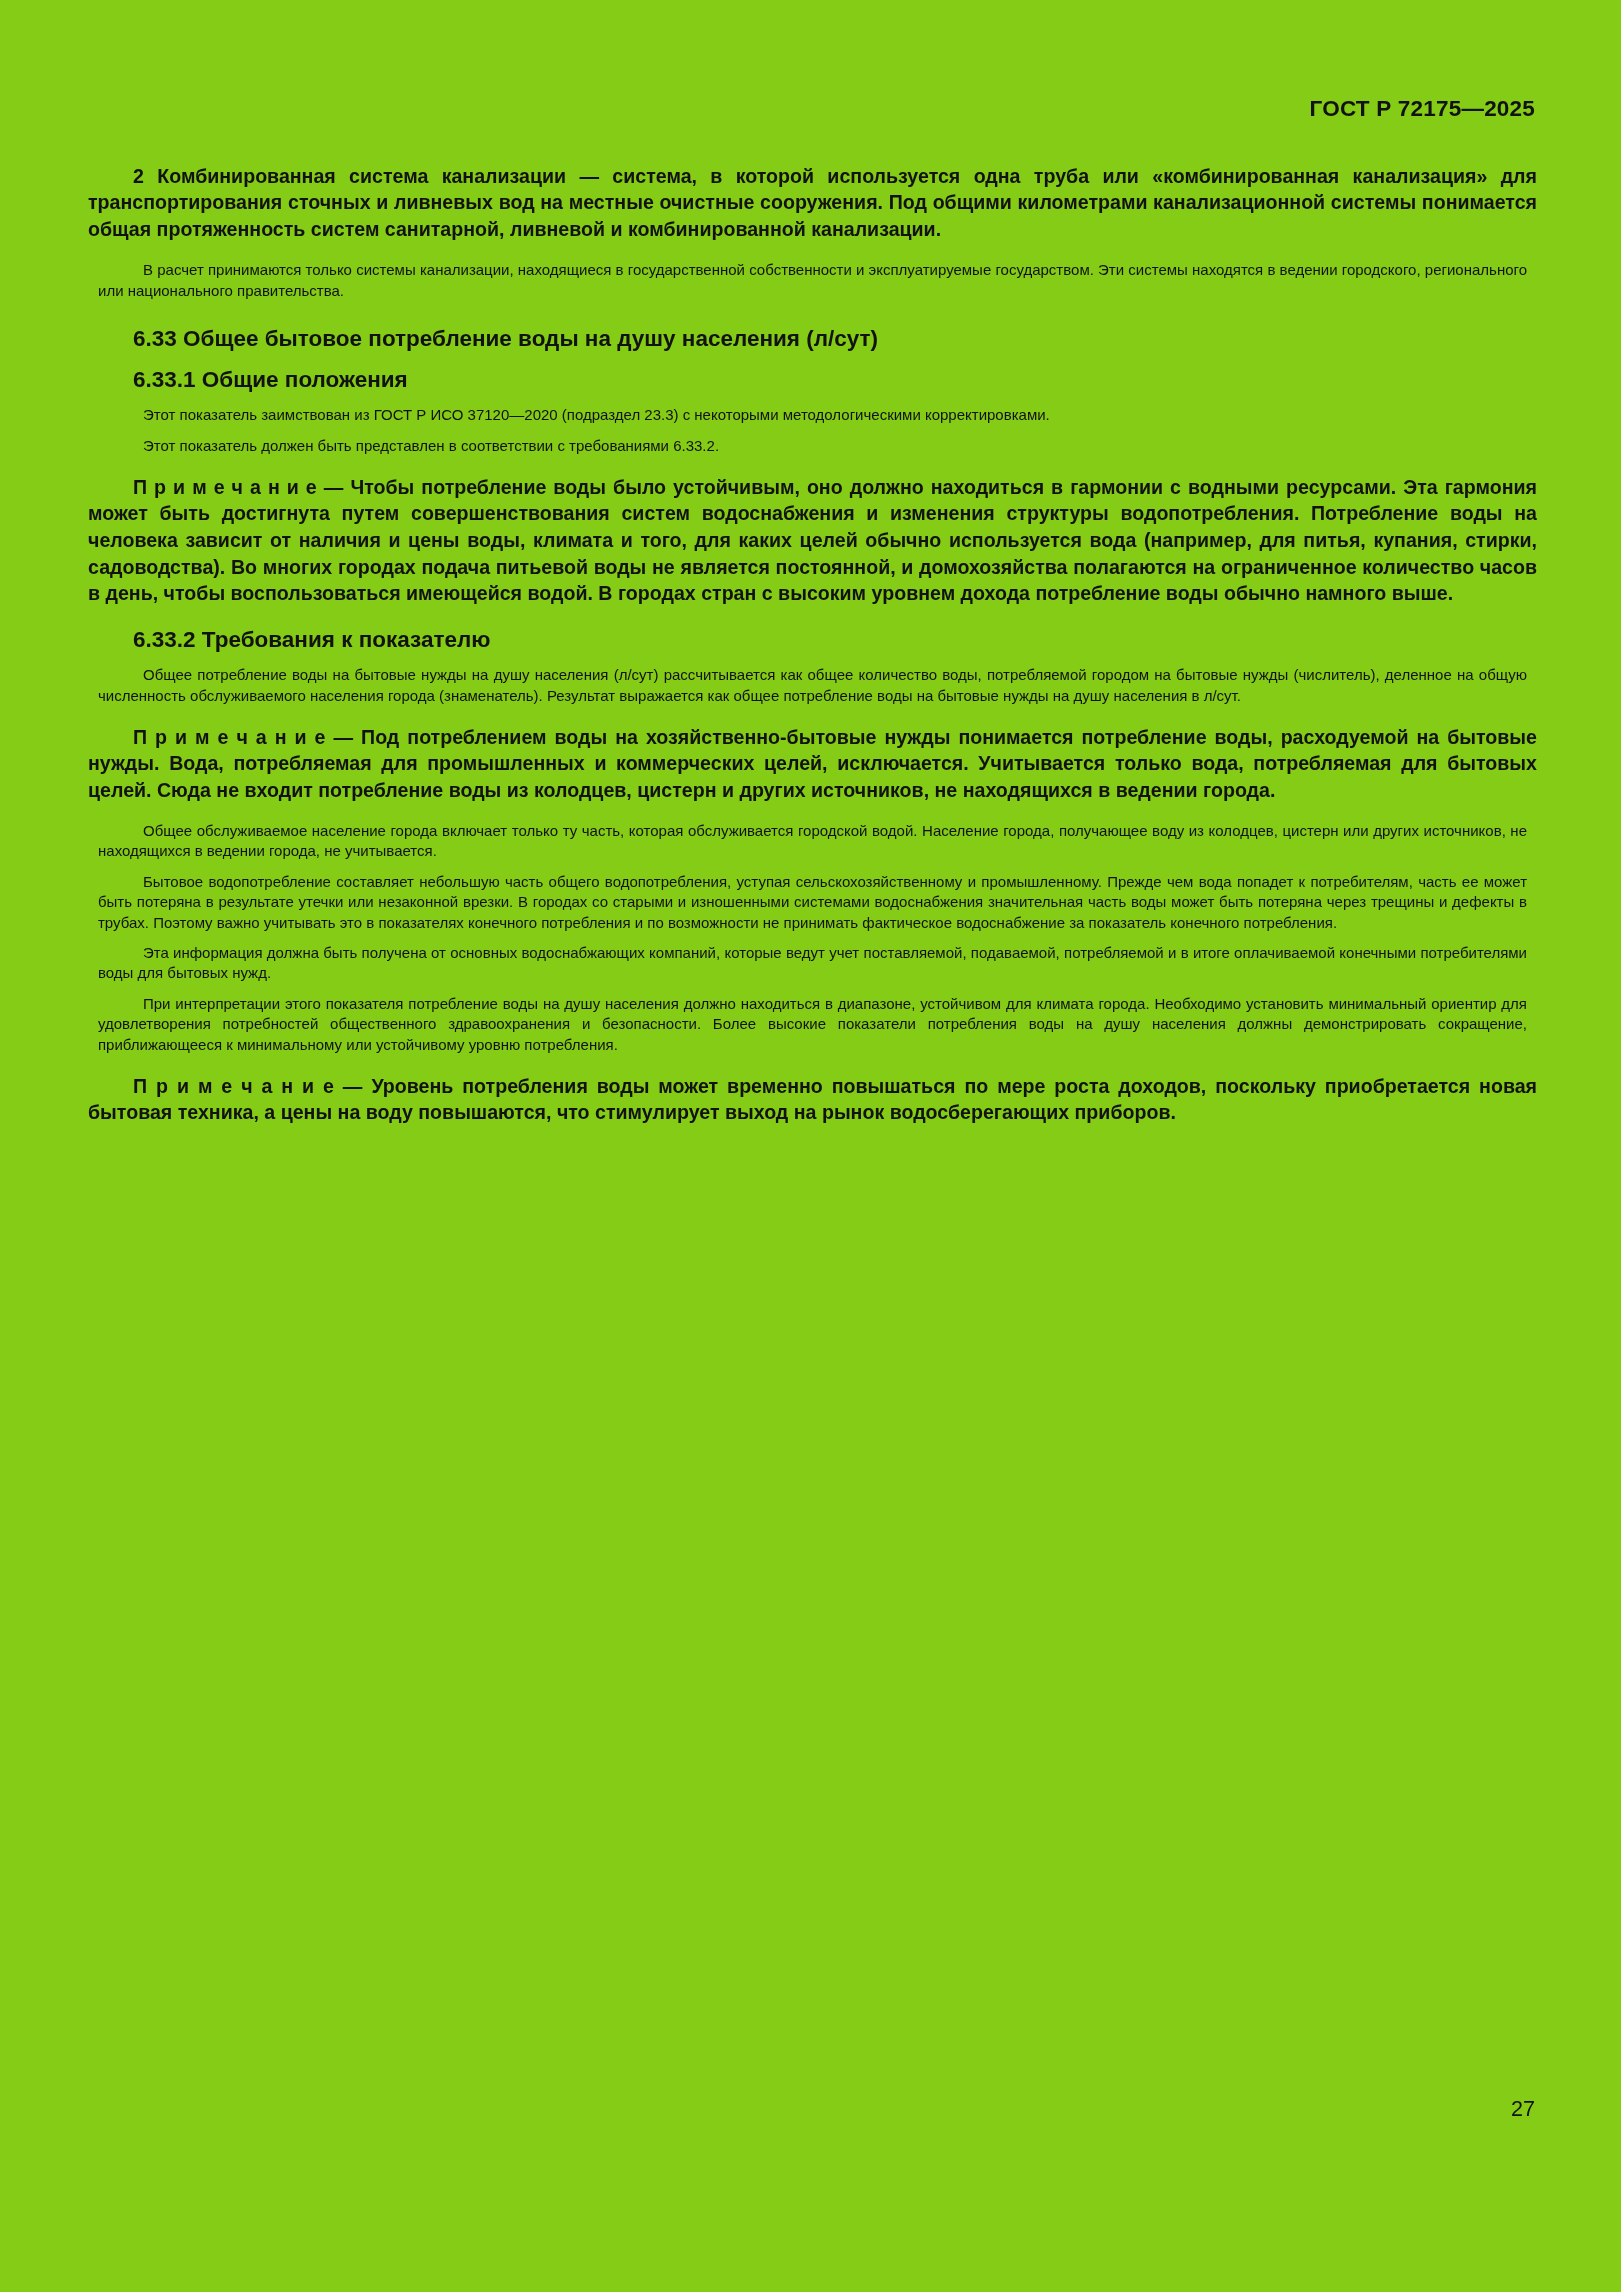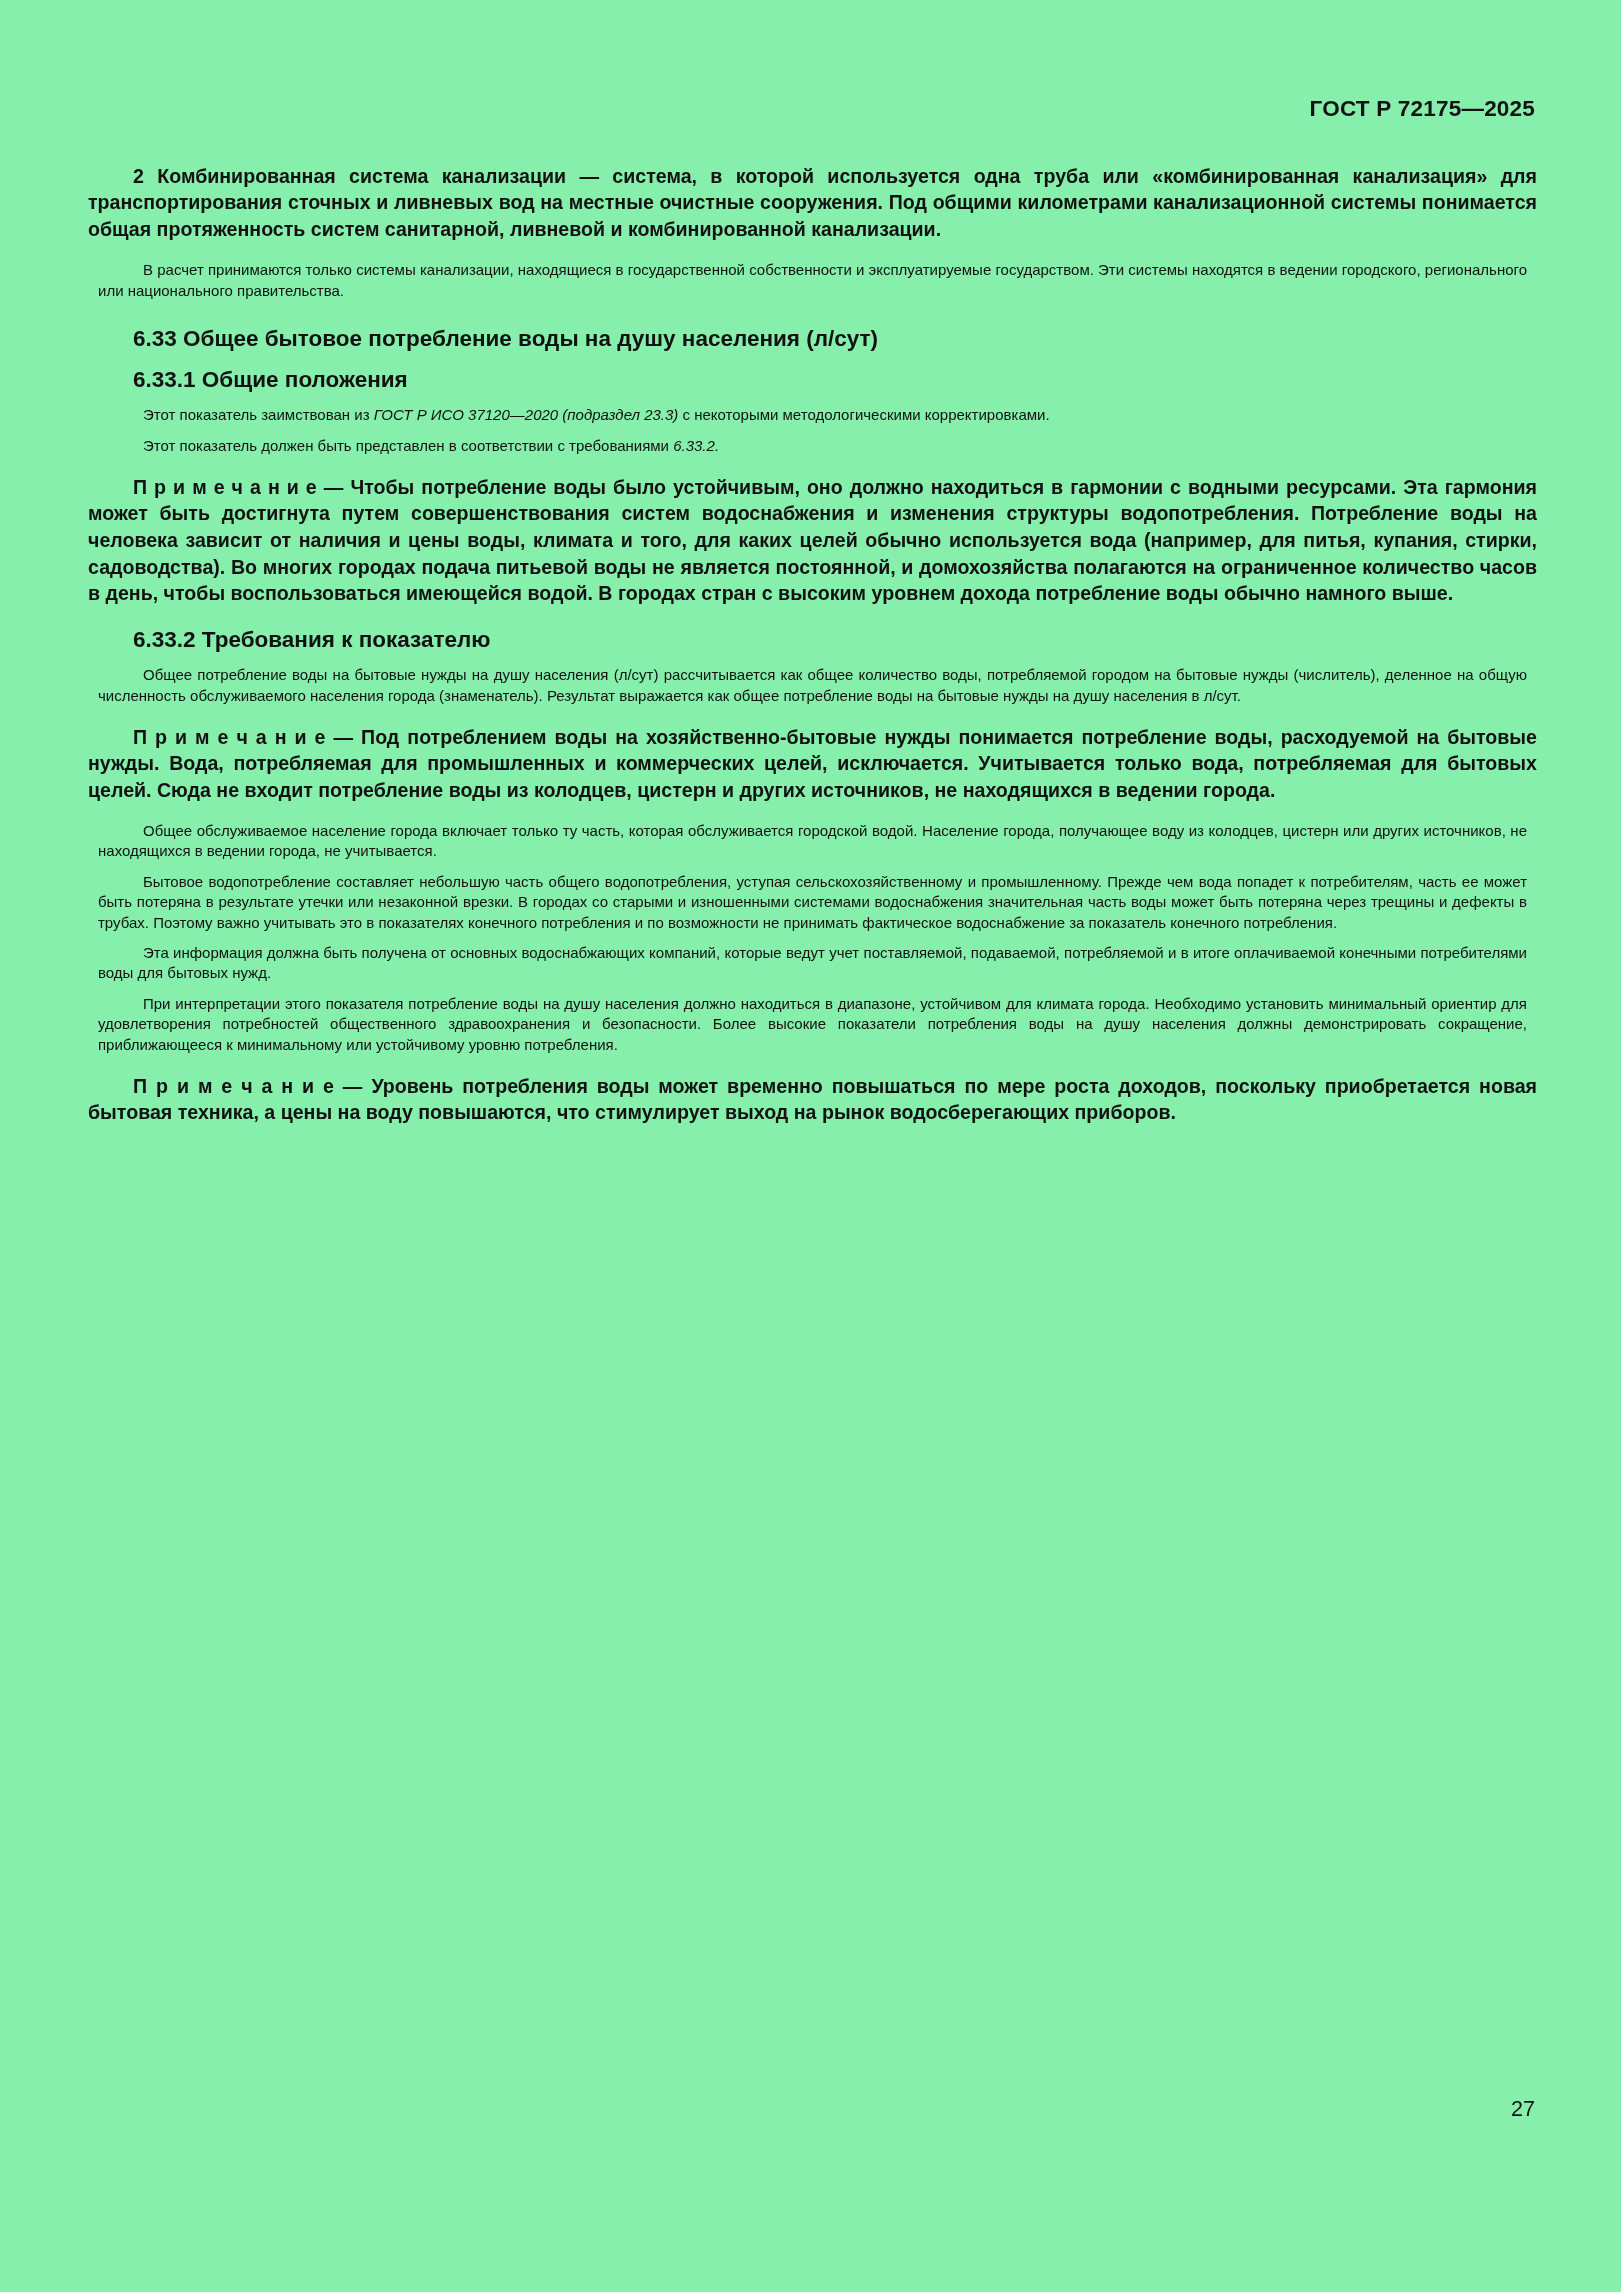--- a/index.html
+++ b/index.html
@@ -4,21 +4,21 @@
 <style>
   html, body {
     margin: 0;
     padding: 0;
     background: #ffffff;
   }
   .page {
     position: relative;
     width: 1621px;
     height: 2293px;
-    background: #86efac;
+    background: #84cc16;
     color: #121212;
     font-family: "Liberation Sans", sans-serif;
     overflow: hidden;
   }
   .running-header {
     position: absolute;
     top: 96px;
     right: 86px;
     font-size: 22.5px;
     font-weight: bold;
@@ -53,21 +53,20 @@
     margin: 23.5px 0 9.8px 0;
   }
   .h2 {
     font-size: 22.5px;
     line-height: 1.36;
     font-weight: bold;
     text-indent: 45px;
     margin: 0;
   }
   .italic {
-    font-style: italic;
   }
   .page-number {
     position: absolute;
     top: 2096px;
     right: 86px;
     font-size: 21.6px;
   }
 </style>
 </head>
 <body>

